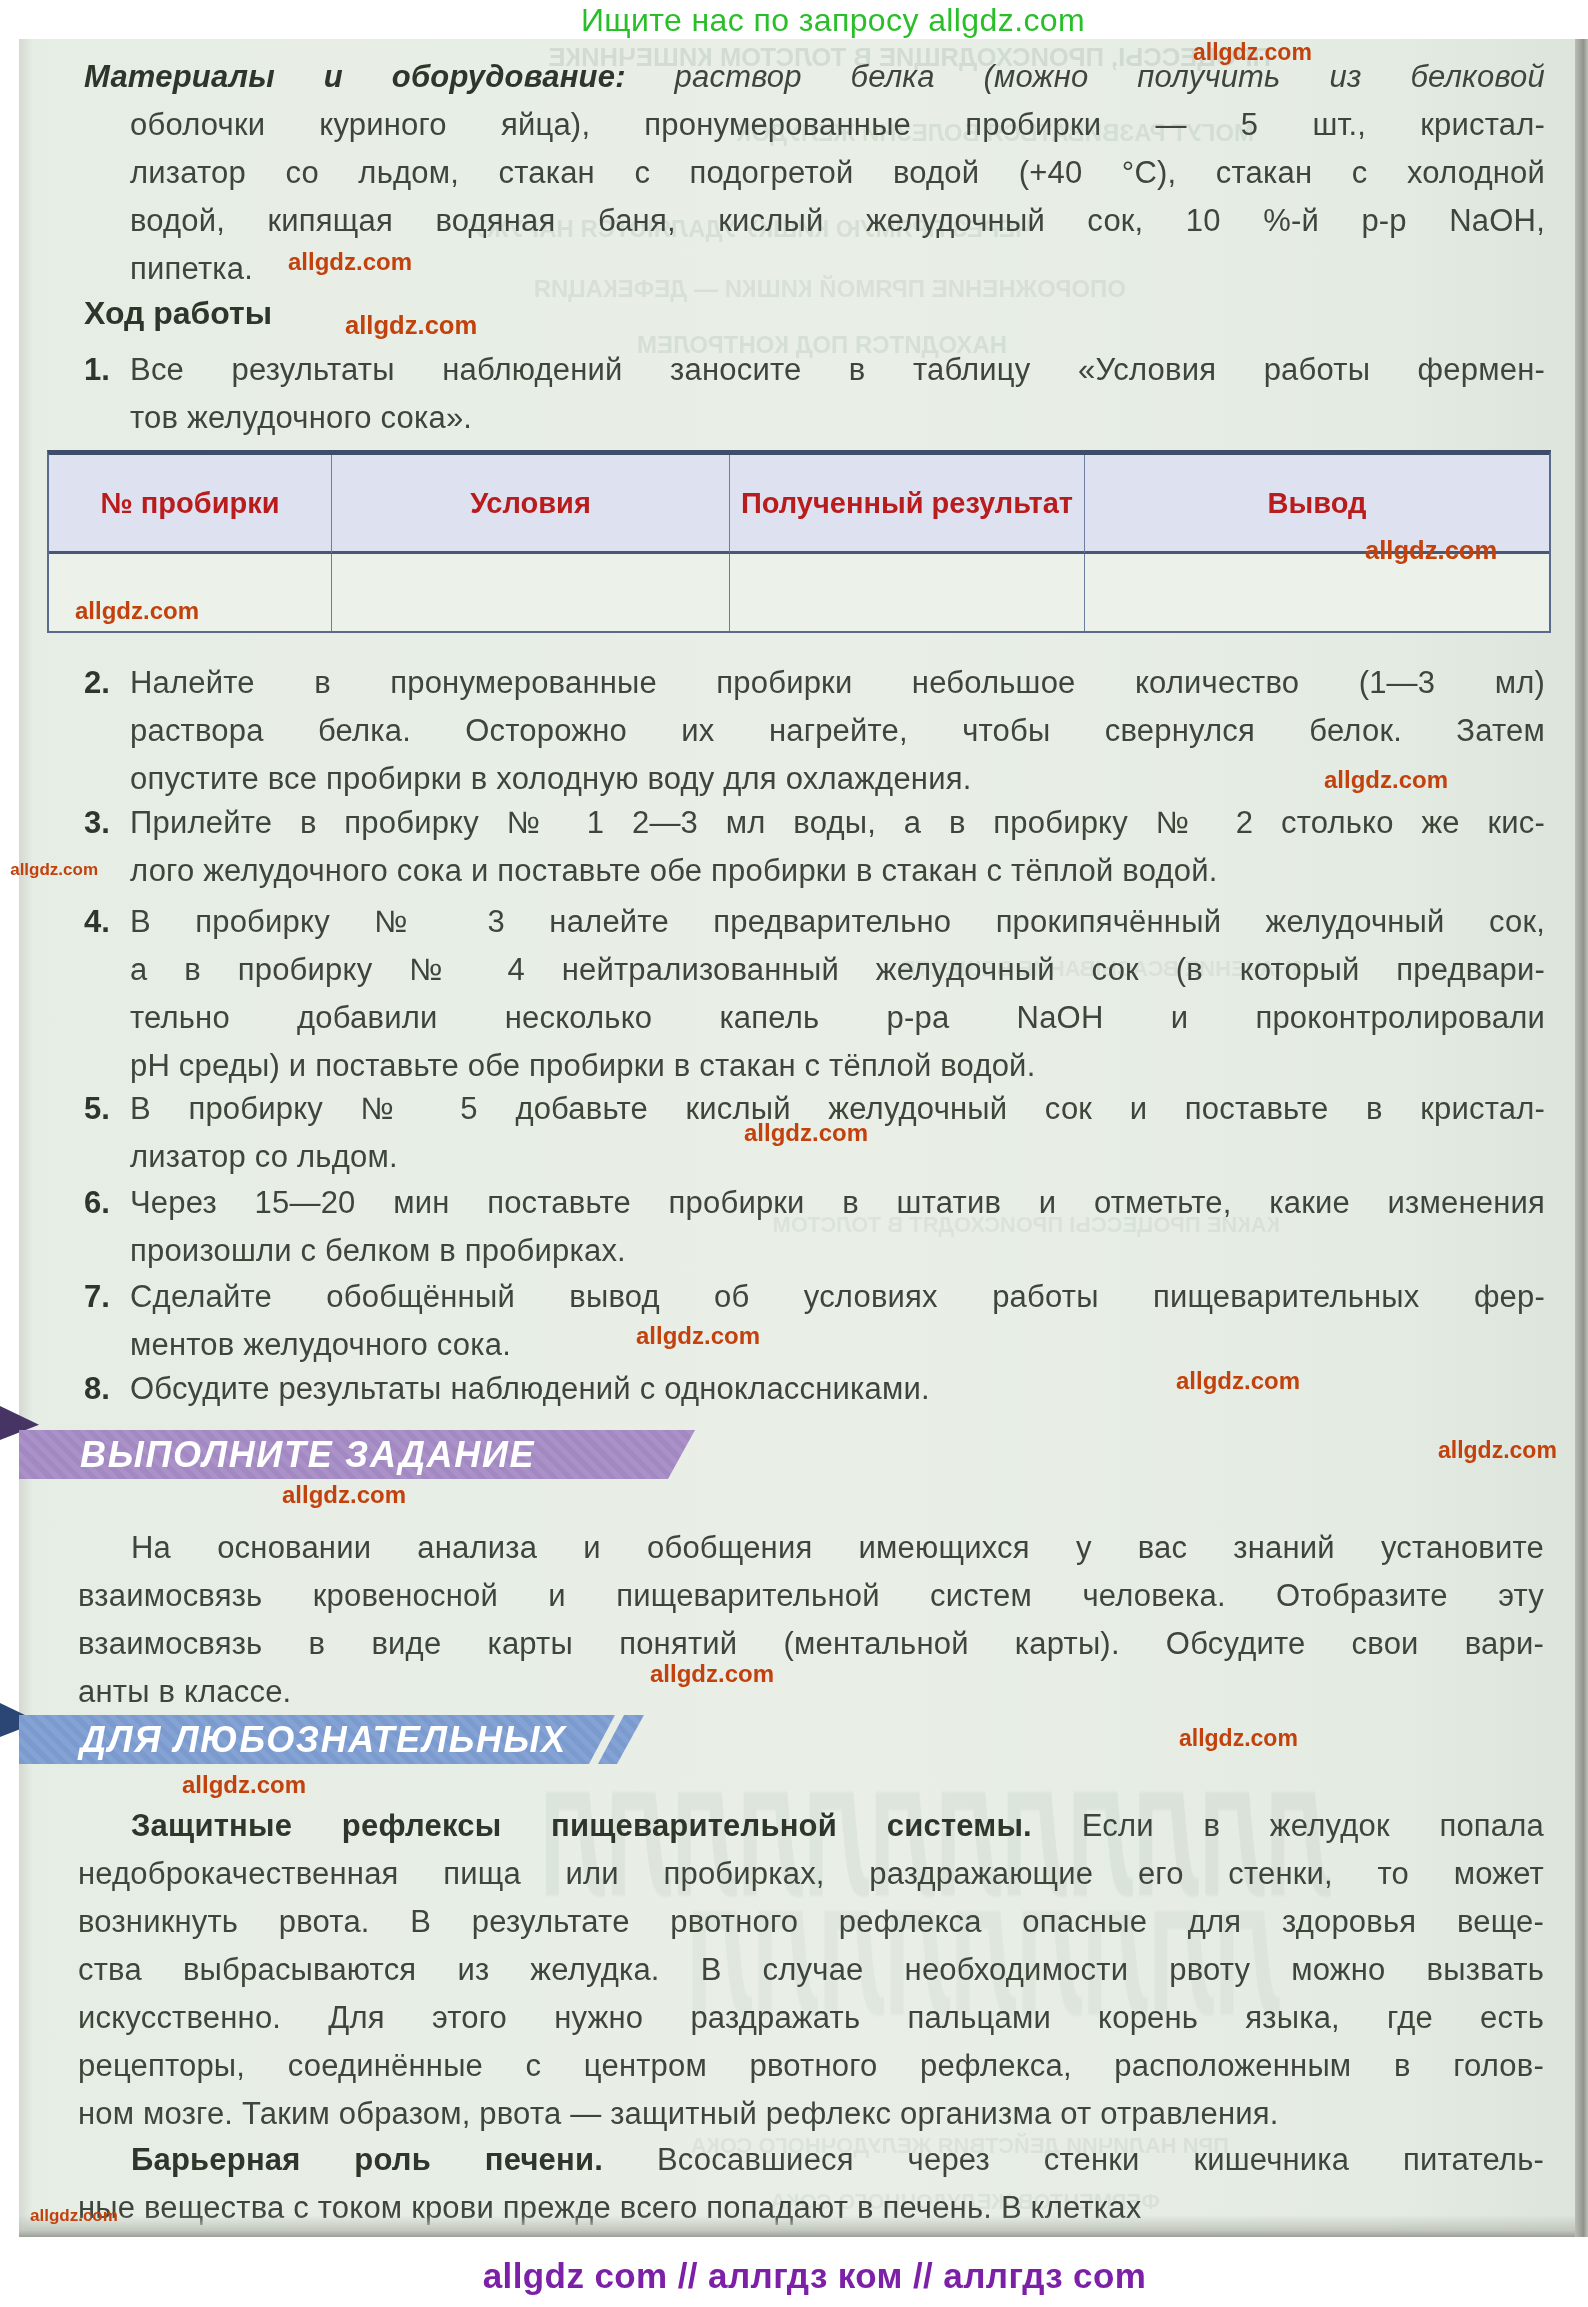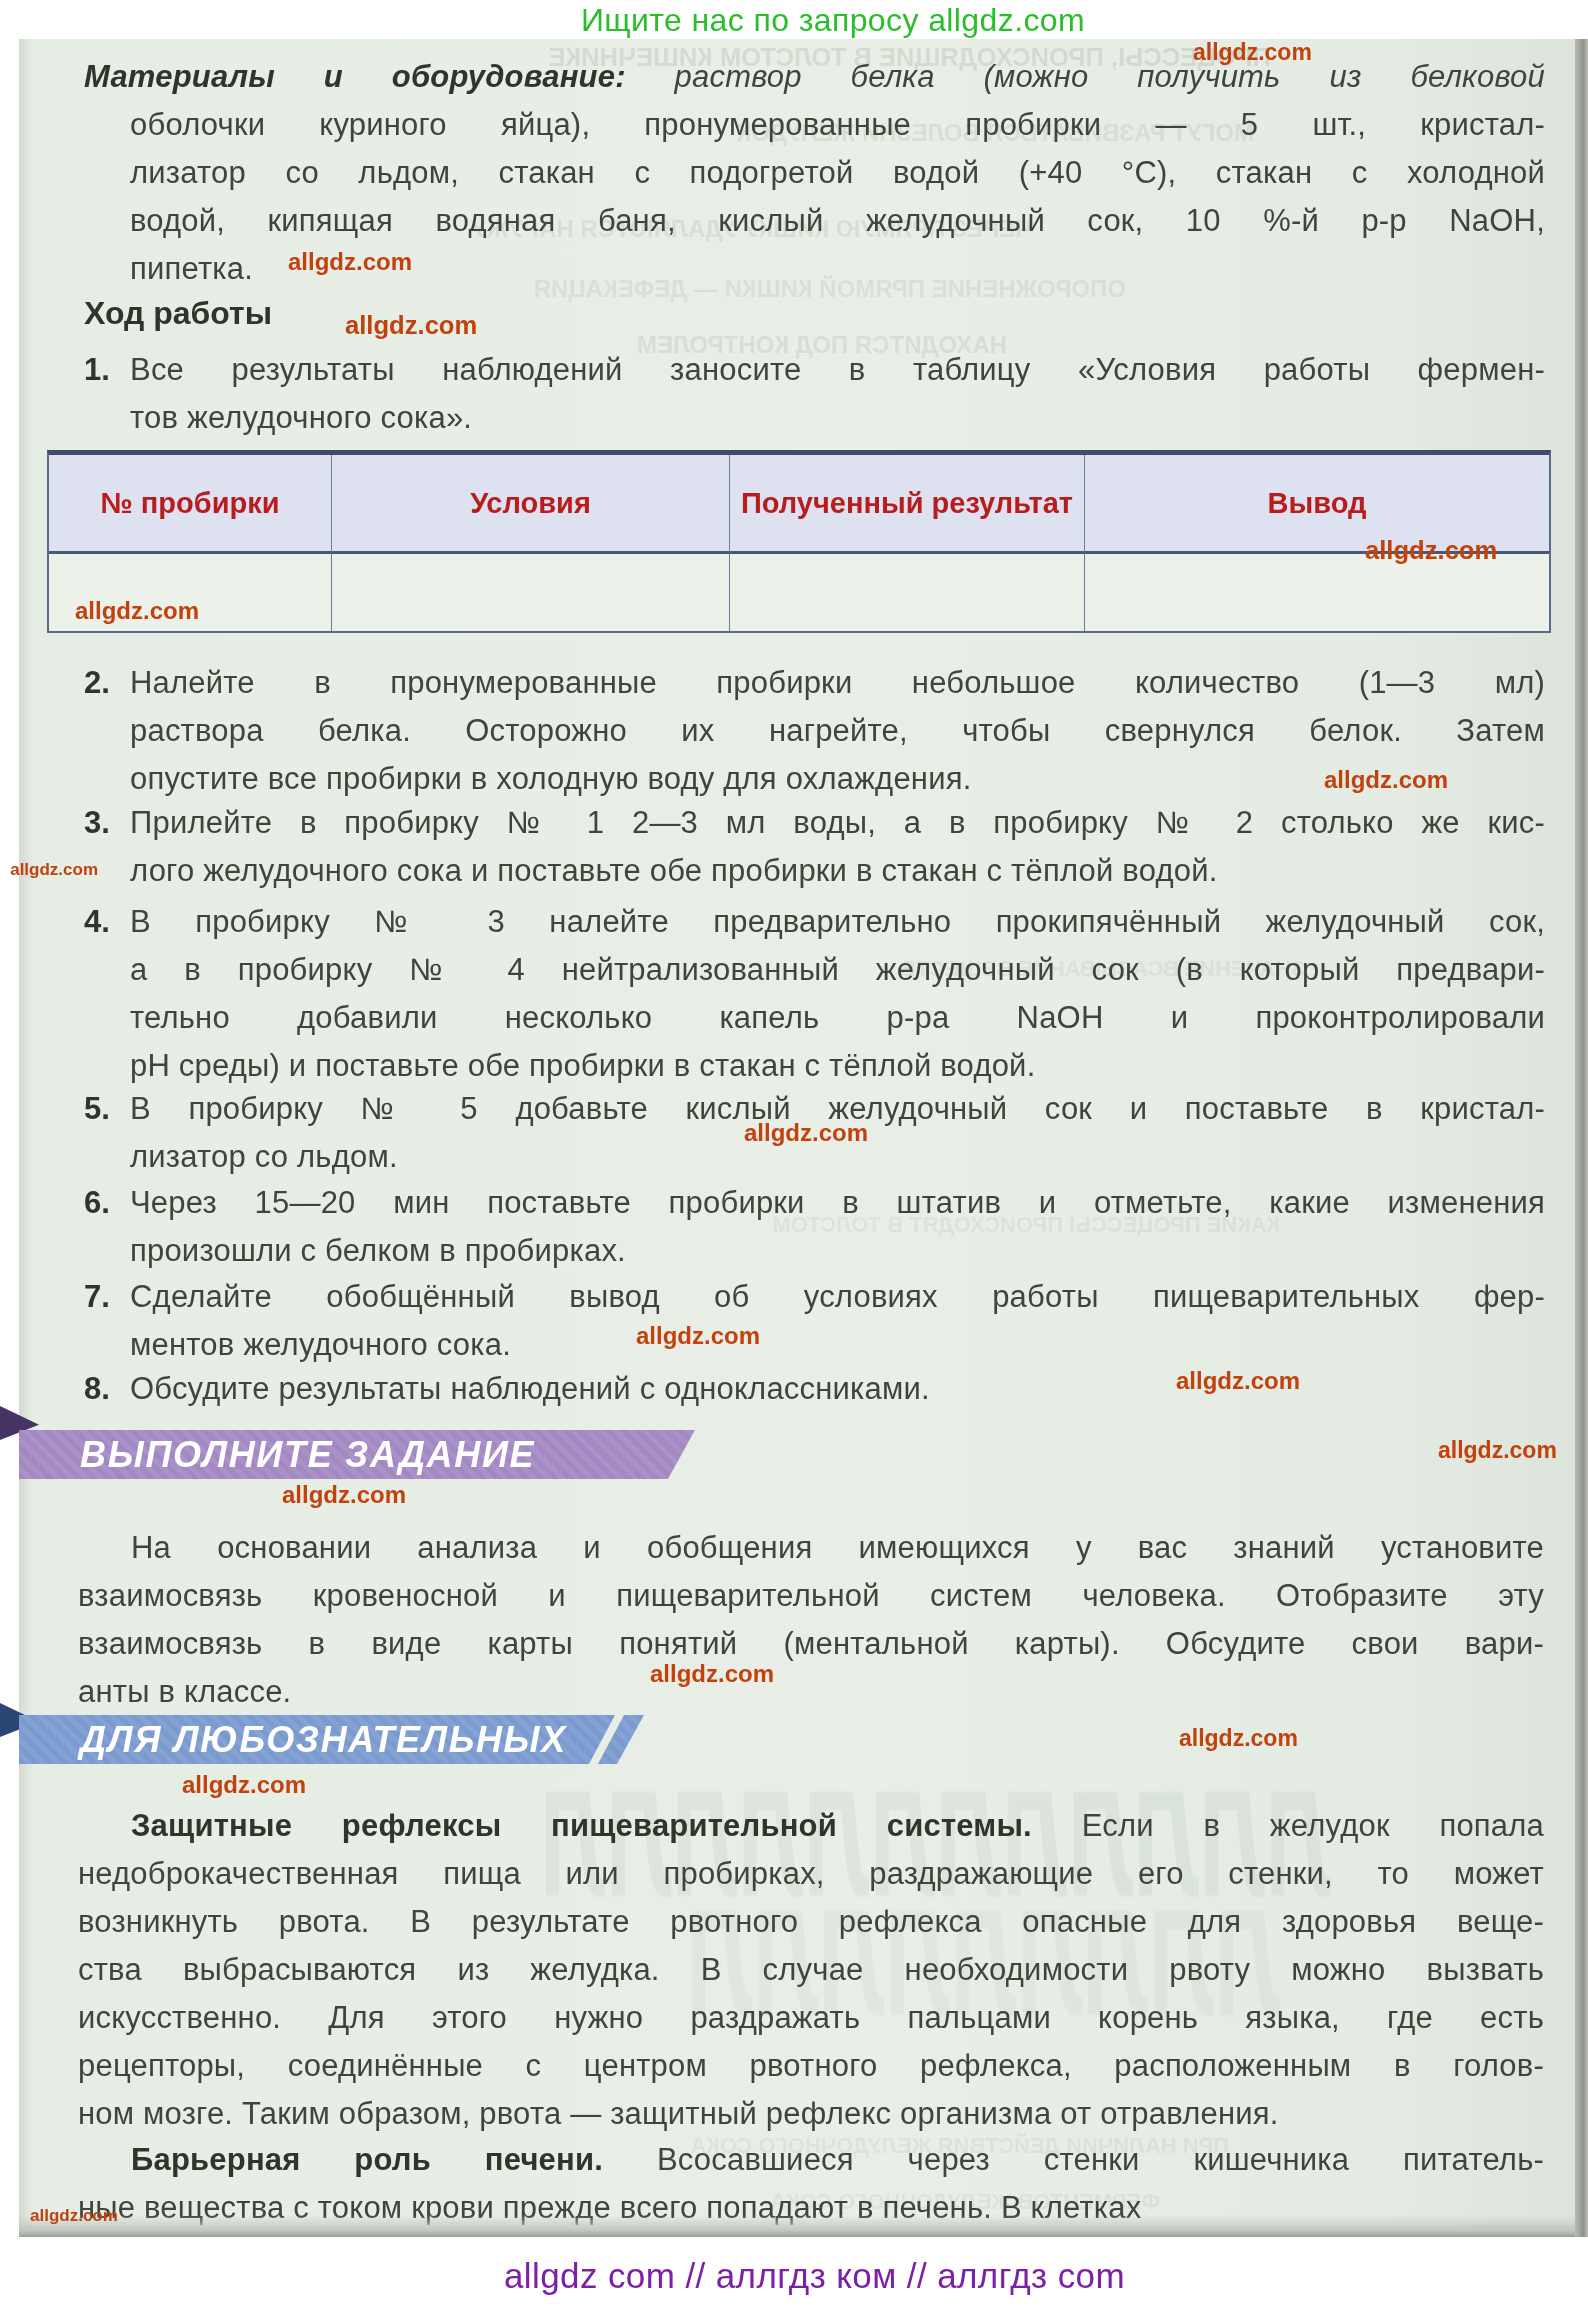--- a/index.html
+++ b/index.html
@@ -57,21 +57,21 @@
   .tri{position:absolute;width:39px;height:34px;}
   .tri.purple{left:0;top:1406px;background:#453464;clip-path:polygon(0 0,100% 55%,0 100%);}
   .tri.blue{left:0;top:1703px;background:#2b4574;clip-path:polygon(0 0,100% 55%,0 100%);}
   
   .wm{position:absolute;color:#c2410c;font-weight:700;white-space:nowrap;}
   
   .ghost{position:absolute;color:#7d937f;font-weight:700;white-space:nowrap;
          transform-origin:left top;filter:blur(0.5px);}
   
   .footer{position:absolute;left:0;right:0;top:2256px;text-align:center;
-          font-size:35px;font-weight:400;color:#7d20a8;letter-spacing:0.4px;padding-left:40px;}
+          font-size:35px;font-weight:700;color:#7d20a8;letter-spacing:0.4px;padding-left:40px;}
 </style>
 </head>
 <body>
 
 <div class="stage">
 
   <div class="sheet"></div>
   <div class="sheet-left-shade"></div>
 
   <div id="ghosts">

